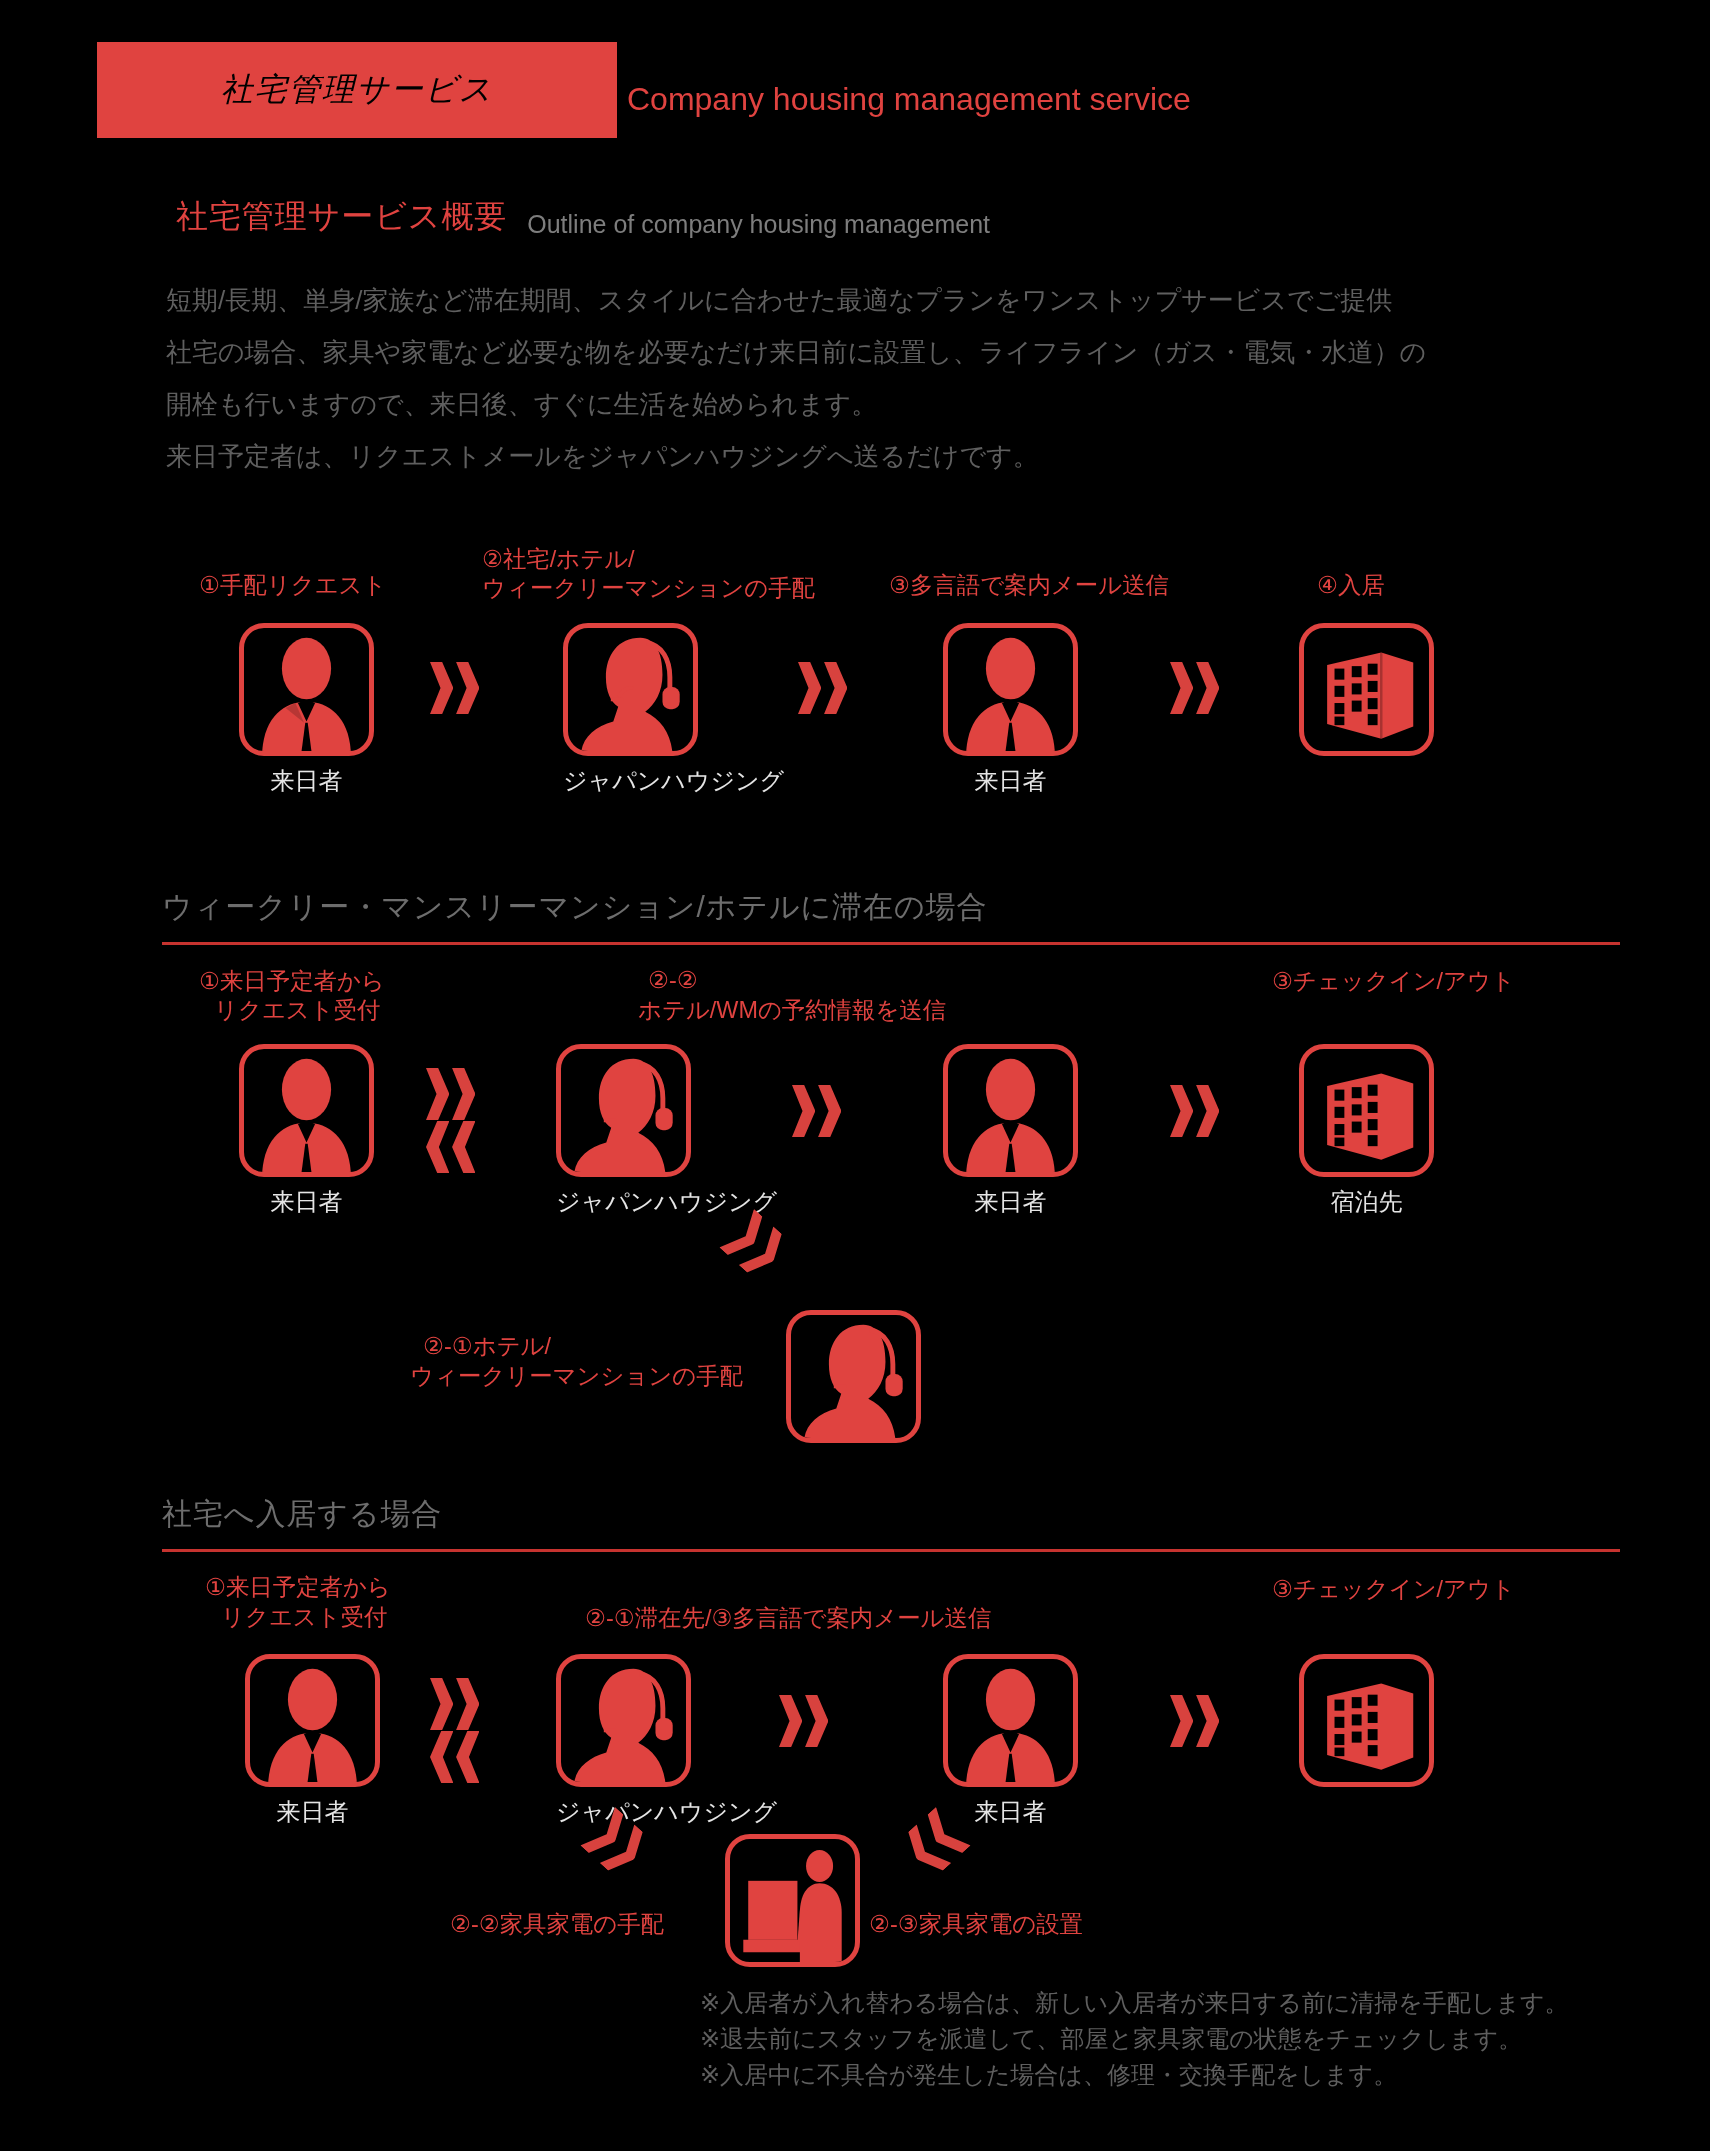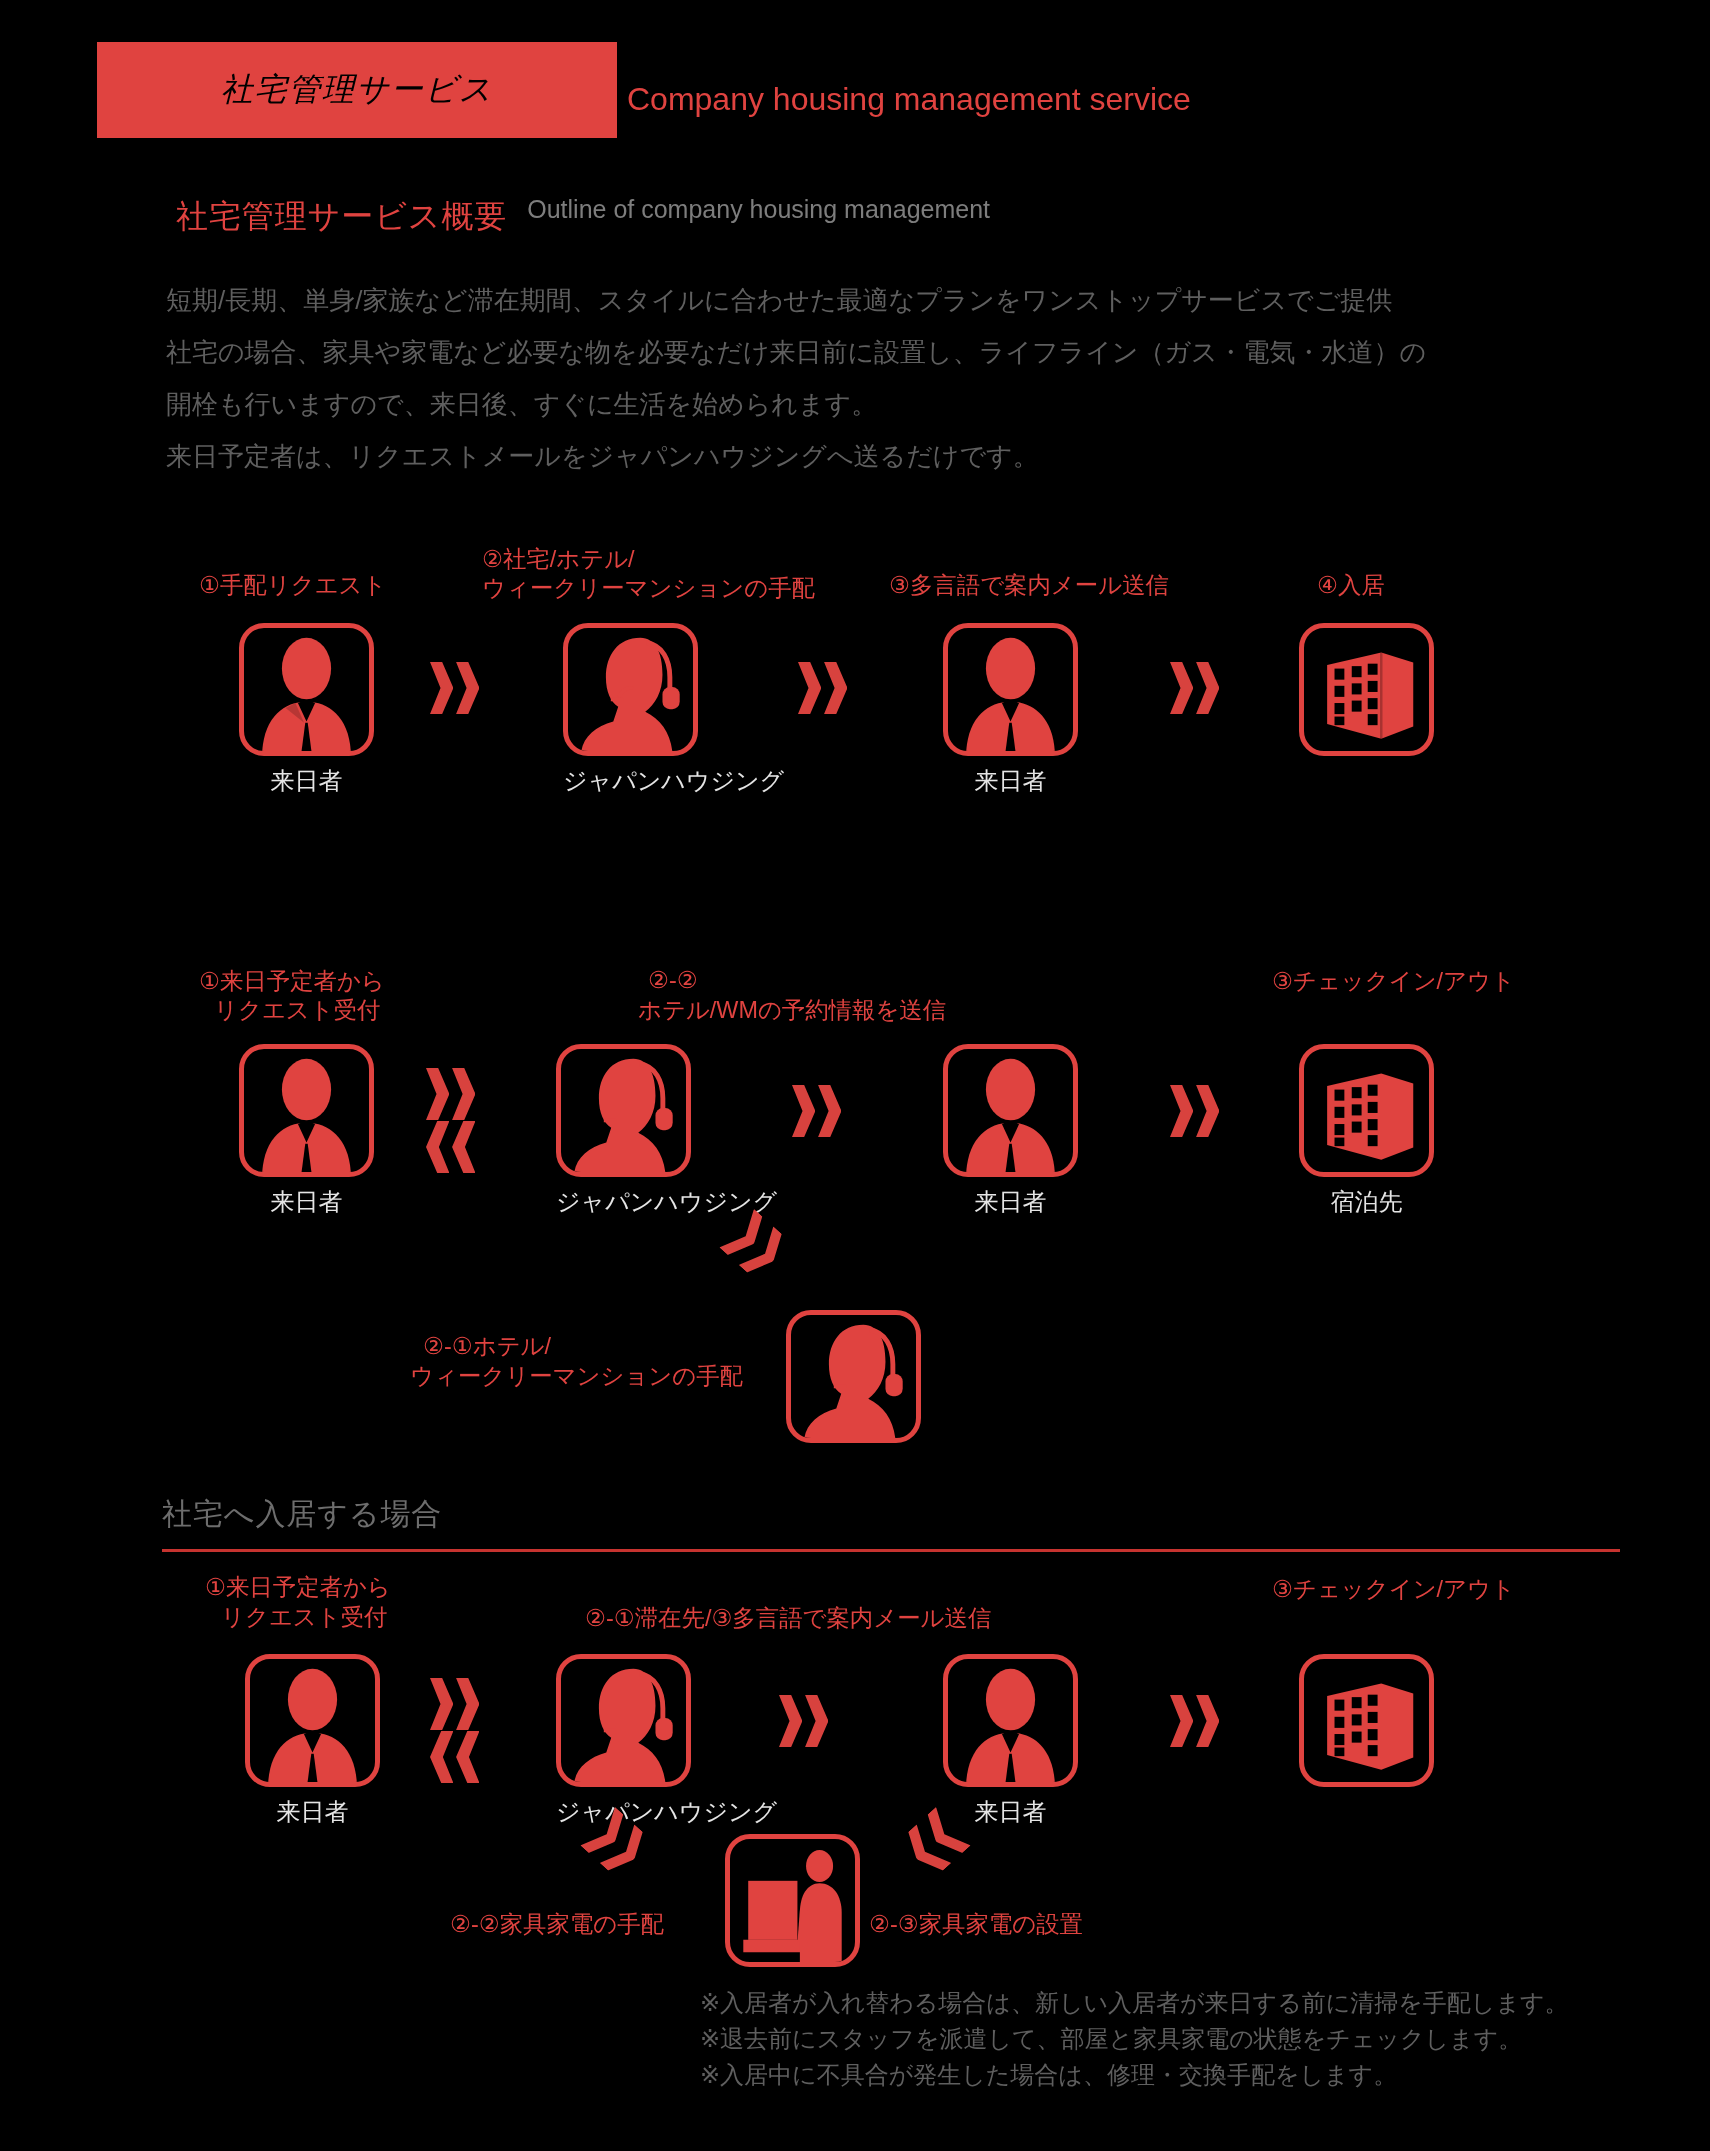--- a/index.html
+++ b/index.html
@@ -42,21 +42,21 @@
     font-size: 32px;
     letter-spacing: 0px;
     white-space: nowrap;
   }
 
   
   .outline-head {
     position: absolute;
     left: 176px; top: 195px;
     display: flex;
-    align-items: flex-start;
+    align-items: flex-end;
     gap: 20px;
     white-space: nowrap;
   }
   .outline-jp { color: #e04340; font-size: 32px; letter-spacing: 0.9px; }
   .outline-en { color: #7d7d7d; font-size: 25px; }
 
   
   .body-copy {
     position: absolute;
     left: 162px; top: 272px;
@@ -249,20 +249,24 @@
             <rect x="51" y="57" width="8" height="9"></rect>
           <rect x="24" y="72" width="8" height="7"></rect>
             <rect x="51" y="70" width="8" height="9"></rect>
         </g>
         <path d="M36 74 L46 73 L46 88 L36 86 Z" fill="#000" opacity="0.0"></path>
       </svg>
     </div>
     <div class="node-caption"></div>
   </div>
 
+  <div class="band" style="top:887px;">
+    <div class="band-title">ウィークリー・マンスリーマンション/ホテルに滞在の場合</div>
+    <div class="band-rule"></div>
+  </div>
 
   <div class="node-label" style="left:199px; top:967px;">①来日予定者から</div>
   <div class="node-label" style="left:214px; top:996px;">リクエスト受付</div>
   <div class="node" style="left:239px; top:1044px;">
     <div class="node-box">
       <svg class="icon-svg" viewBox="0 0 100 100">
         <ellipse cx="50" cy="33" rx="20" ry="25" fill="#e04340"></ellipse>
         <path d="M50 60 C32 60 16 72 14 100 L86 100 C84 72 68 60 50 60 Z" fill="#e04340"></path>
         <path d="M43 61 L50 76 L57 61 L52 59 L48 59 Z" fill="#000"></path>
         <path d="M49 77 L46 100 L54 100 L51 77 Z" fill="#000"></path>

